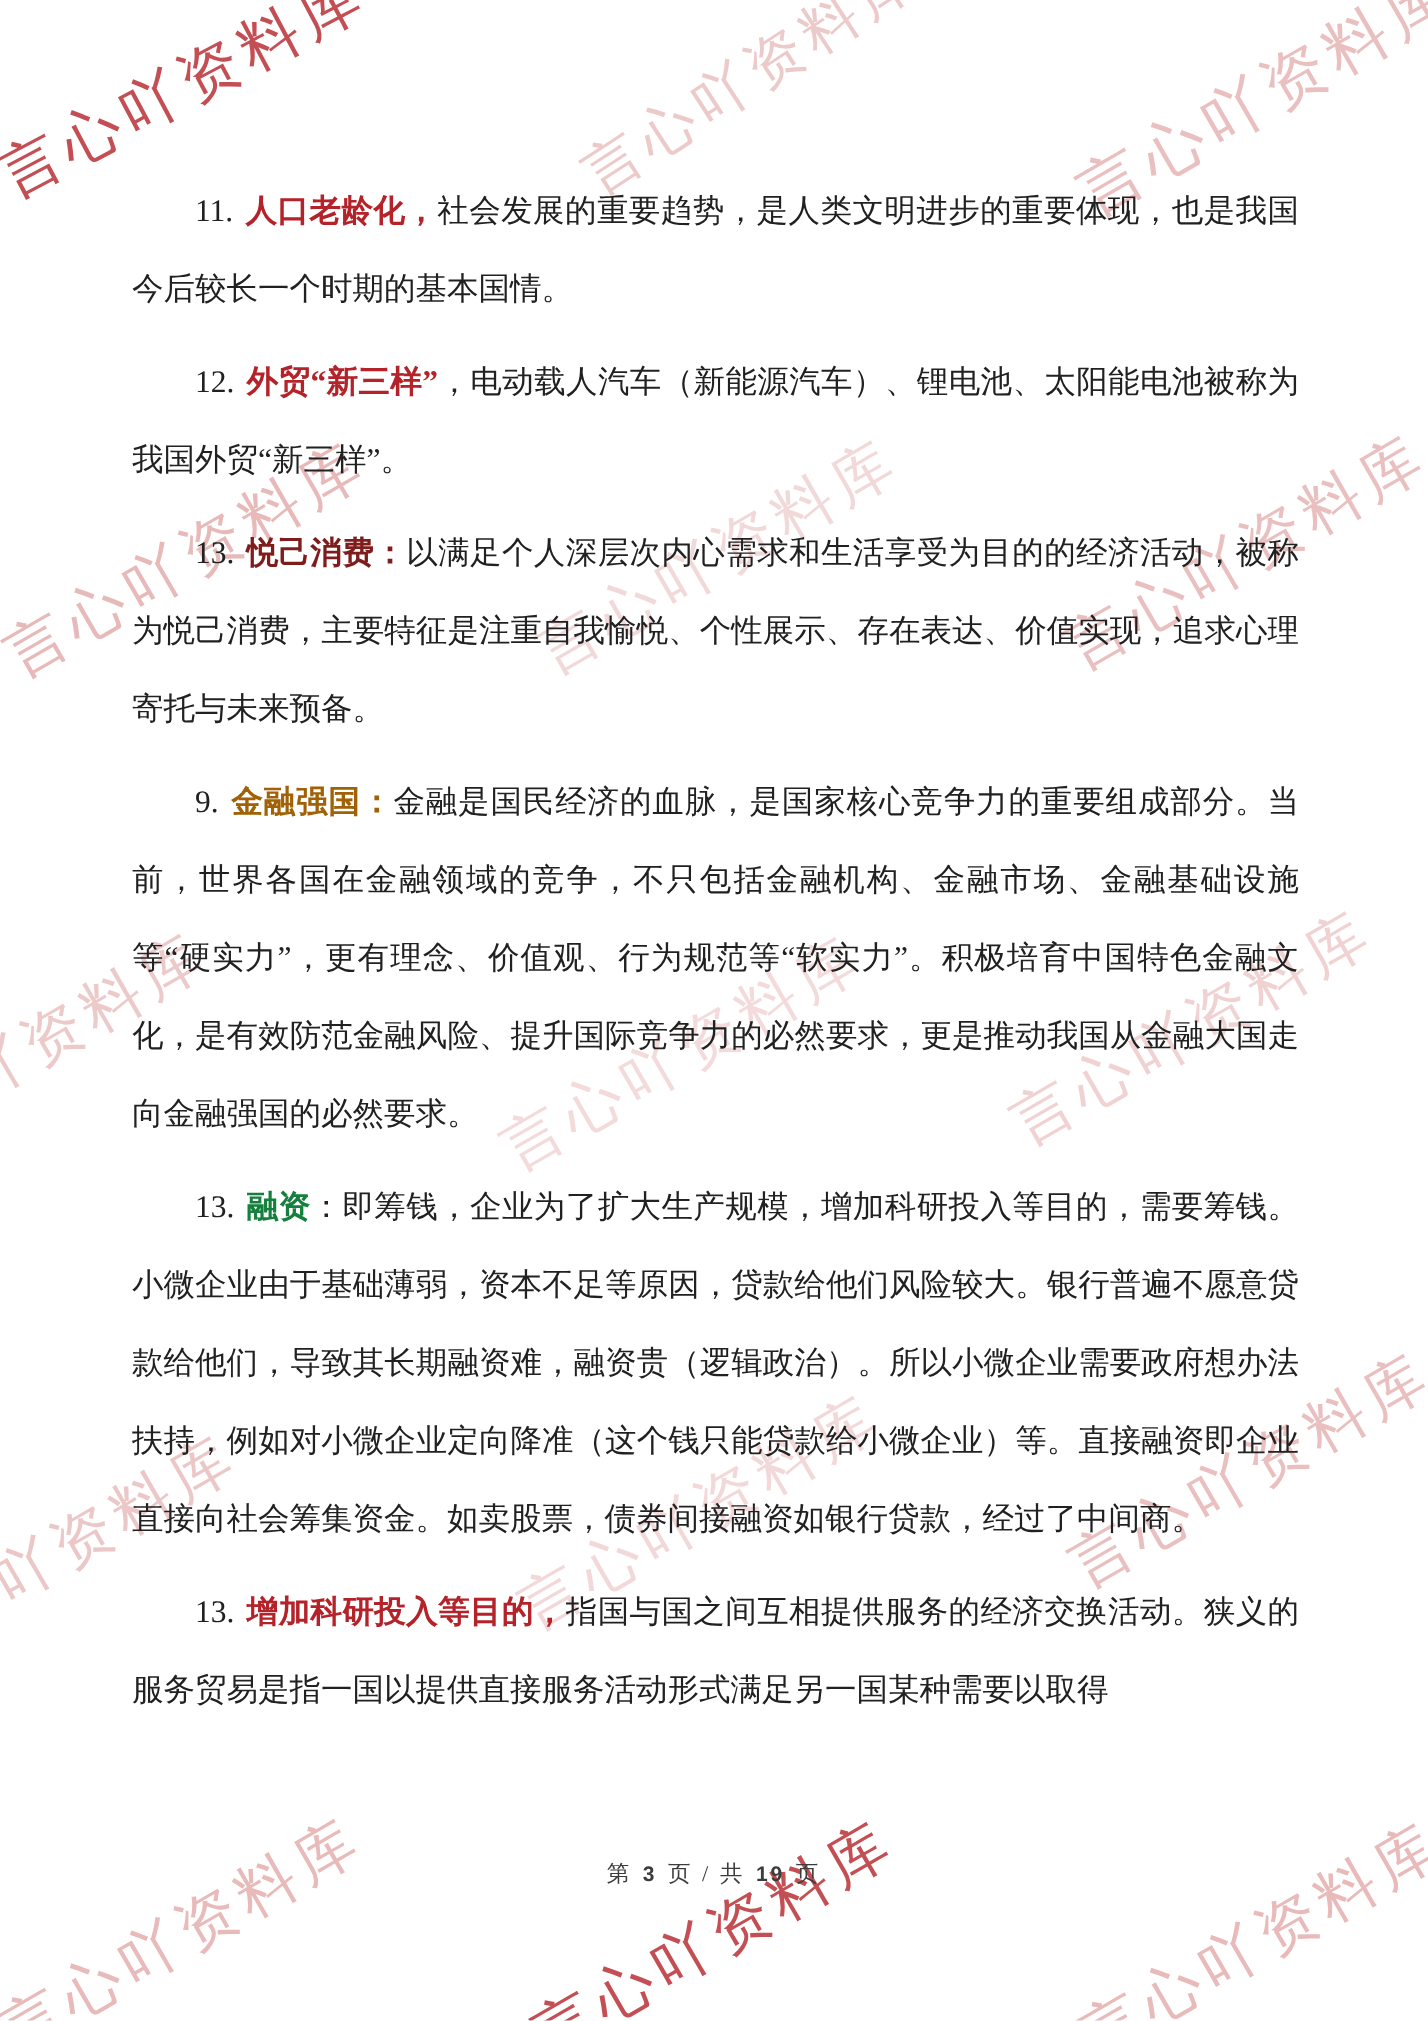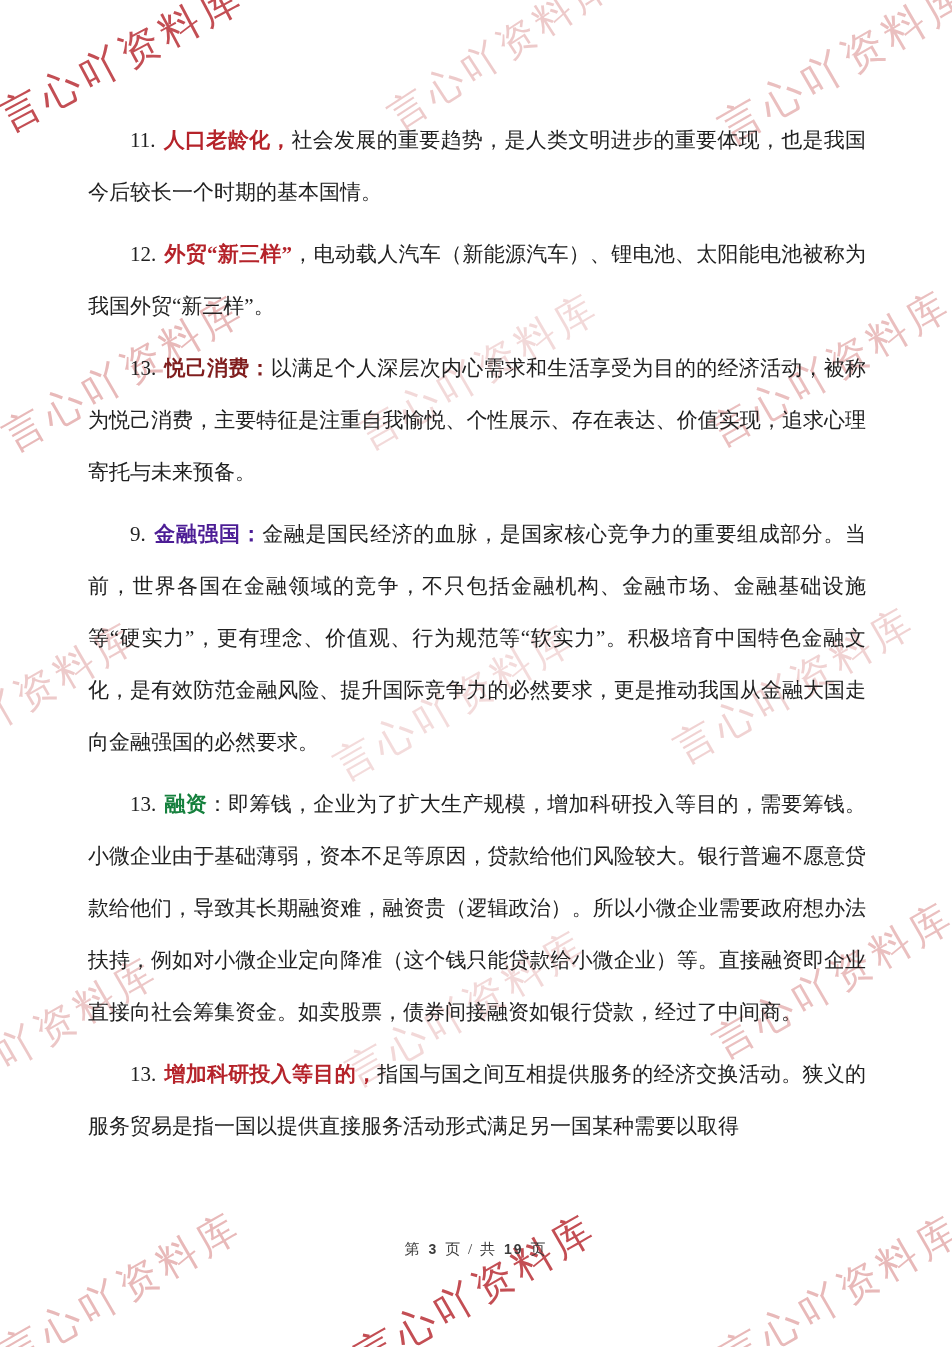--- a/index.html
+++ b/index.html
@@ -93,21 +93,21 @@
   </div>
 
 <div class="content">
 
   <p class="item"><span class="num">11.</span><span class="term" style="color: rgb(181, 35, 42);">人口老龄化，</span><span class="body-text">社会发展的重要趋势，是人类文明进步的重要体现，也是我国今后较长一个时期的基本国情。</span></p>
 
   <p class="item"><span class="num">12.</span><span class="term" style="color: rgb(181, 35, 42); margin-top: 27px;">外贸“新三样”</span><span class="body-text">，电动载人汽车（新能源汽车）、锂电池、太阳能电池被称为我国外贸“新三样”。</span></p>
 
   <p class="item"><span class="num">13.</span><span class="term" style="color: #7f1d1d;">悦己消费：</span><span class="body-text">以满足个人深层次内心需求和生活享受为目的的经济活动，被称为悦己消费，主要特征是注重自我愉悦、个性展示、存在表达、价值实现，追求心理寄托与未来预备。</span></p>
 
-  <p class="item"><span class="num">9.</span><span class="term" style="color: #4c1d95;">金融强国：</span><span class="body-text">金融是国民经济的血脉，是国家核心竞争力的重要组成部分。当前，世界各国在金融领域的竞争，不只包括金融机构、金融市场、金融基础设施等“硬实力”，更有理念、价值观、行为规范等“软实力”。积极培育中国特色金融文化，是有效防范金融风险、提升国际竞争力的必然要求，更是推动我国从金融大国走向金融强国的必然要求。</span></p>
+  <p class="item"><span class="num">9.</span><span class="term" style="color: #a16207;">金融强国：</span><span class="body-text">金融是国民经济的血脉，是国家核心竞争力的重要组成部分。当前，世界各国在金融领域的竞争，不只包括金融机构、金融市场、金融基础设施等“硬实力”，更有理念、价值观、行为规范等“软实力”。积极培育中国特色金融文化，是有效防范金融风险、提升国际竞争力的必然要求，更是推动我国从金融大国走向金融强国的必然要求。</span></p>
 
   <p class="item"><span class="num">13.</span><span class="term" style="color: #15803d;">融资</span><span class="body-text">：即筹钱，企业为了扩大生产规模，增加科研投入等目的，需要筹钱。小微企业由于基础薄弱，资本不足等原因，贷款给他们风险较大。银行普遍不愿意贷款给他们，导致其长期融资难，融资贵（逻辑政治）。所以小微企业需要政府想办法扶持，例如对小微企业定向降准（这个钱只能贷款给小微企业）等。直接融资即企业直接向社会筹集资金。如卖股票，债券间接融资如银行贷款，经过了中间商。</span></p>
 
   <p class="item"><span class="num">13.</span><span class="term" style="color: rgb(181, 35, 42);">增加科研投入等目的，</span><span class="body-text">指国与国之间互相提供服务的经济交换活动。狭义的服务贸易是指一国以提供直接服务活动形式满足另一国某种需要以取得</span></p>
 
 </div>
 
 <div class="footer"><span class="pg-word">第</span><span class="pg-num">3</span><span class="pg-word">页 / 共</span><span class="pg-num">19</span><span class="pg-word">页</span></div>
 
 </body></html>

